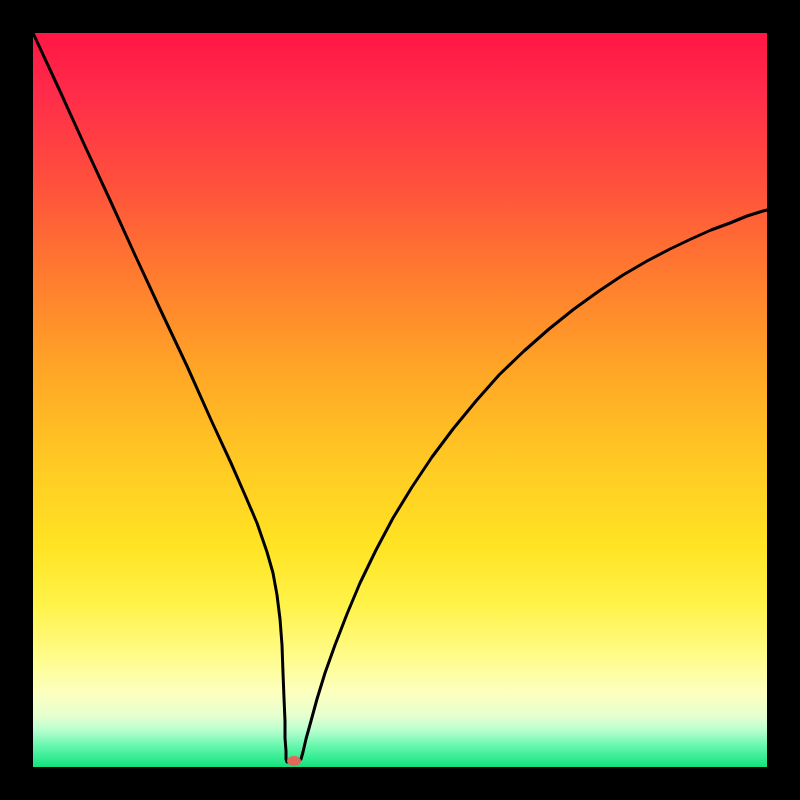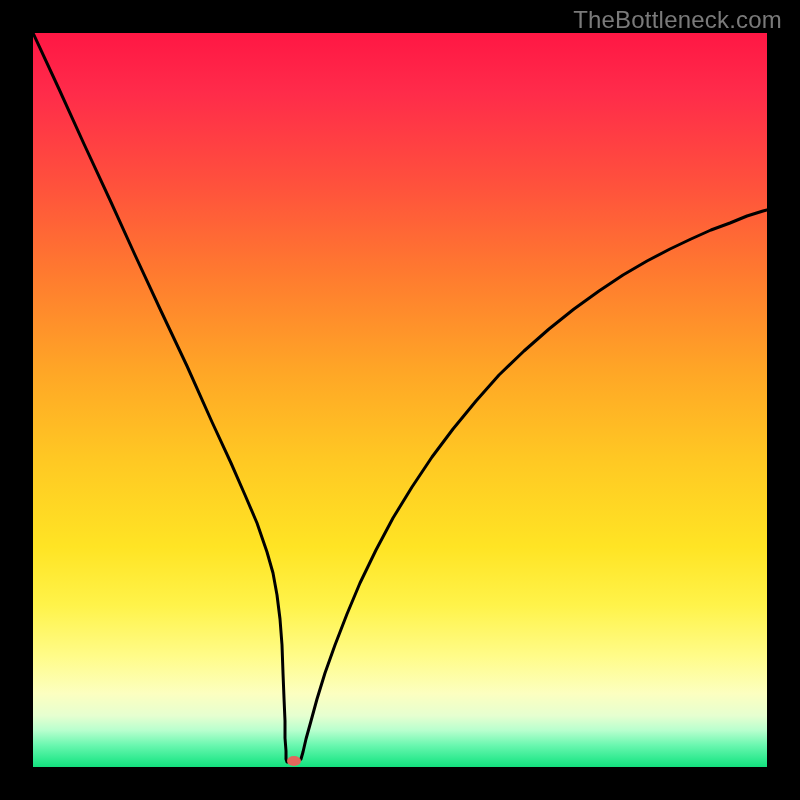--- a/index.html
+++ b/index.html
@@ -70,21 +70,20 @@
     stroke: #000;
     stroke-width: 3;
     stroke-linejoin: round;
     stroke-linecap: round;
   }
 </style>
 </head>
 <body>
 
 <div class="outer">
-  <div class="watermark">TheBottleneck.com</div>
   <div class="plot-area">
     <div class="gradient-bg"></div>
     <svg class="curve-svg" viewBox="0 0 734 734" preserveAspectRatio="none">
       <path id="curve-path" class="curve-path" d="M0 0 L26 56 L51 111 L77 167 L102 222 L128 278 L154 333 L179 389 L198 430 L212 462 L224 490 L234 519 L240 540 L244 562 L247 586 L249 612 L250 640 L251 665 L252 688 L252 705 L253 718 L253 726 L254 729 L257 729 L261 729 L264 729 L268 726 L270 719 L273 706 L278 688 L284 666 L292 640 L302 612 L314 581 L327 550 L343 517 L360 485 L379 454 L399 424 L420 396 L443 368 L466 342 L491 318 L516 296 L541 276 L566 258 L590 242 L614 228 L637 216 L658 206 L678 197 L697 190 L714 183 L730 178 L734 177"></path>
       <ellipse id="min-dot" class="dot" cx="261" cy="728" rx="7" ry="5"></ellipse>
     </svg>
   </div>
 </div>
 
 </body></html>

